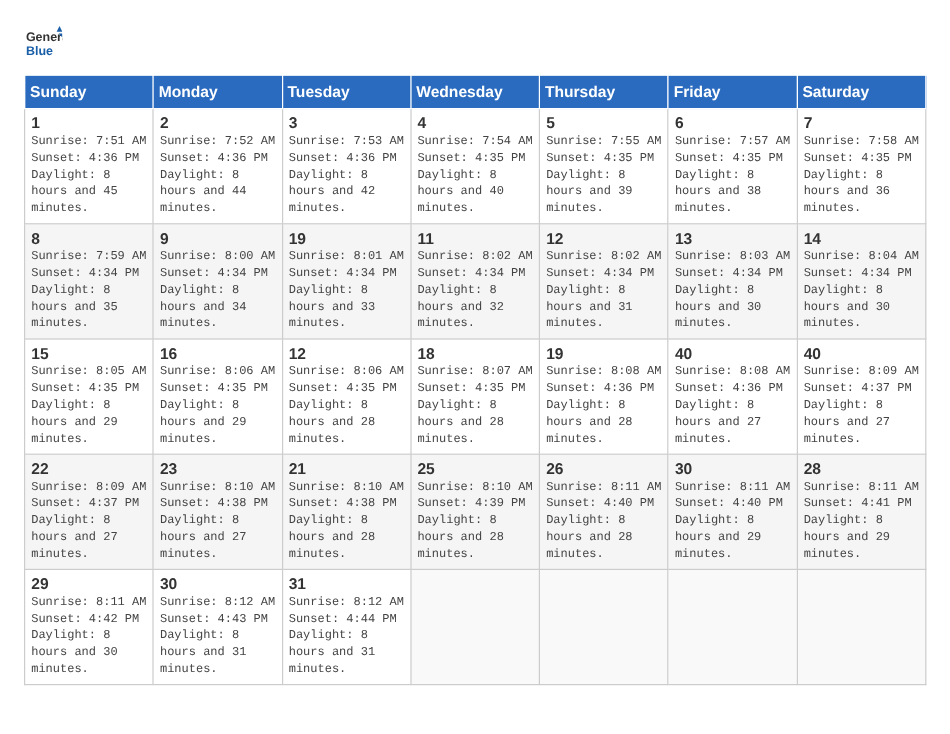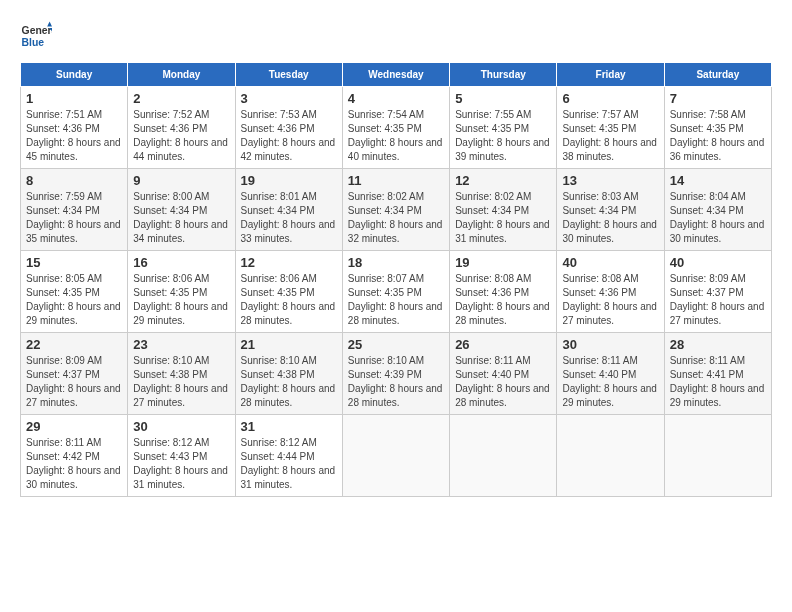--- a/index.html
+++ b/index.html
@@ -39,22 +39,22 @@
     }
     .calendar {
       width: 100%;
       border-collapse: collapse;
       font-size: 11px;
     }
     .calendar th {
       background: #2a6bbf;
       color: #fff;
       padding: 6px 4px;
-      text-align: center;
-      font-size: 10px;
+      text-align: left;
+      font-size: 13px;
       font-weight: bold;
       border: 1px solid #fff;
     }
     .calendar td {
       border: 1px solid #ccc;
       padding: 4px 5px;
       vertical-align: top;
       width: calc(100% / 7);
       min-height: 70px;
       background: #fff;
@@ -66,20 +66,21 @@
       font-size: 13px;
       font-weight: bold;
       color: #333;
       display: block;
       margin-bottom: 2px;
     }
     .day-info {
       font-size: 10px;
       color: #444;
       line-height: 1.4;
+      font-family: Liberation Mono, monospace;
     }
     .empty-cell {
       background: #f9f9f9 !important;
     }
   </style>
 </head>
 <body>
 
 <div class="header">
   <div class="logo">

